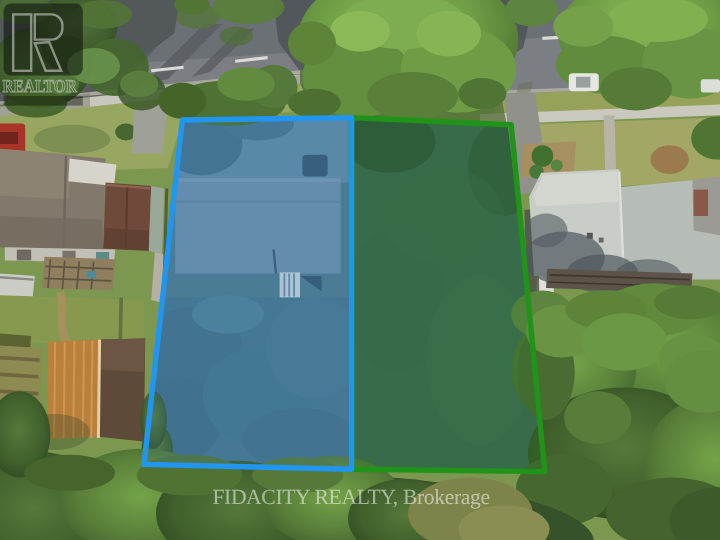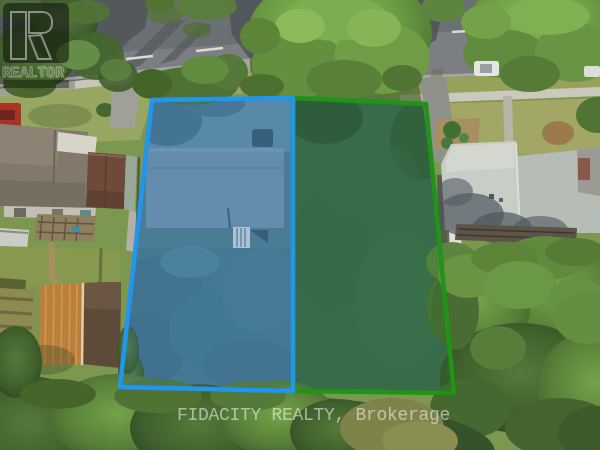--- a/index.html
+++ b/index.html
@@ -1,16 +1,16 @@
 <!DOCTYPE html>
 <html><head>
 <meta charset="utf-8">
 <style>
   html,body{margin:0;padding:0;background:#000;}
-  #scene{width:600px;height:450px;position:relative;overflow:hidden;font-family:Liberation Mono, monospace;}
+  #scene{width:600px;height:450px;position:relative;overflow:hidden;font-family:Liberation Serif, serif;}
 </style>
 </head>
 <body>
 <div id="scene">
 <svg width="600" height="450" viewBox="0 0 600 450" xmlns="http://www.w3.org/2000/svg">
 <defs>
   <clipPath id="blueclip">
           <polygon points="152,100 293,98 293,391 120,387"></polygon>
         </clipPath>
   <clipPath id="greenclip">

